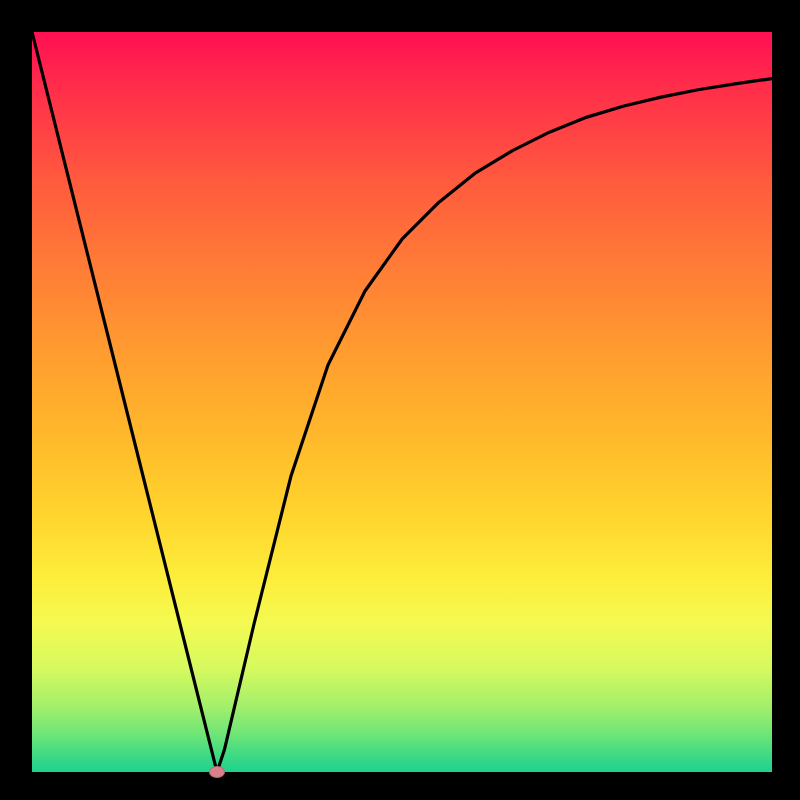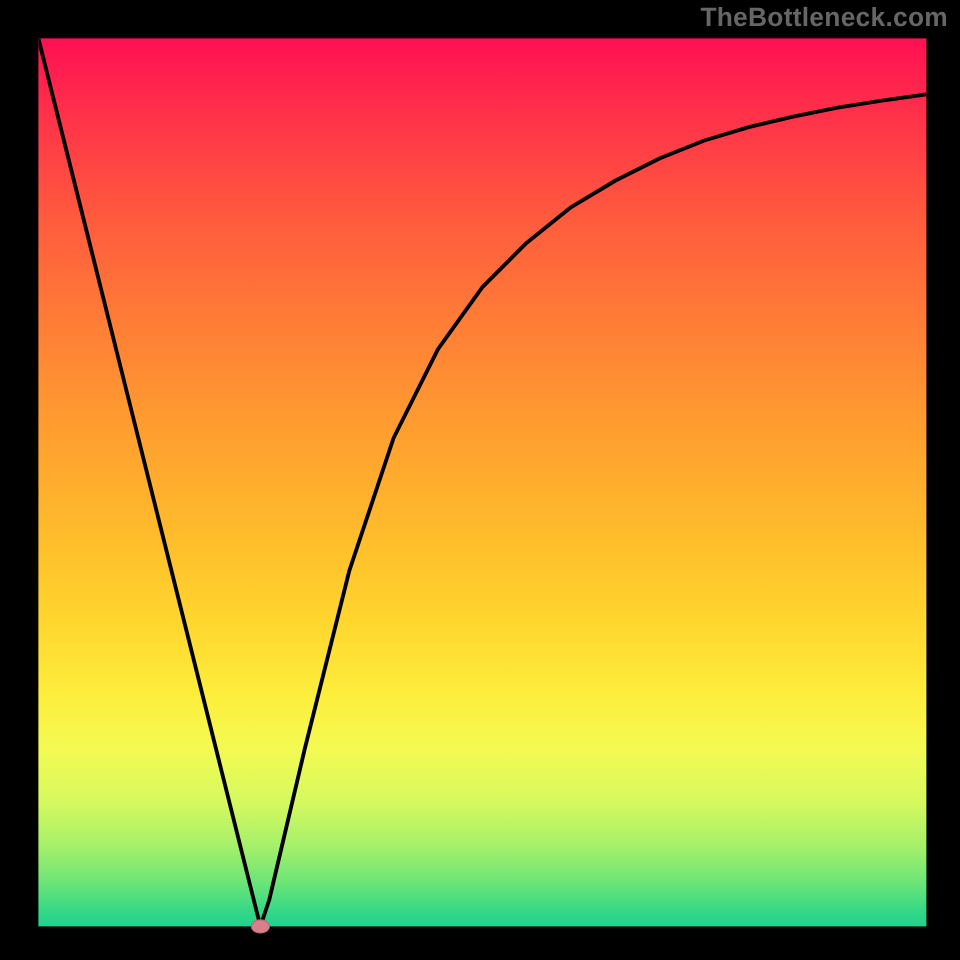--- a/index.html
+++ b/index.html
@@ -65,21 +65,20 @@
     background: #d9808a;
     border-radius: 50%;
     transform: translate(-50%, -50%);
     box-shadow: 0 0 0 1px rgba(0,0,0,0.15) inset;
   }
 </style>
 </head>
 <body>
 
 <div class="frame">
-  <div class="attribution">TheBottleneck.com</div>
 
   <div class="plot">
     <svg viewBox="0 0 740 740" preserveAspectRatio="none">
       <path id="curve-path" fill="none" stroke="#000000" stroke-width="3.2" stroke-linejoin="round" stroke-linecap="round" d="M0.00 0.00 L37.00 148.00 L74.00 296.00 L111.00 444.00 L148.00 592.00 L177.60 710.40 L185.00 740.00 L192.40 717.80 L222.00 592.00 L259.00 444.00 L296.00 333.00 L333.00 259.00 L370.00 207.20 L407.00 170.20 L444.00 140.60 L481.00 118.40 L518.00 99.90 L555.00 85.10 L592.00 74.00 L629.00 65.12 L666.00 57.72 L703.00 51.80 L740.00 46.62"></path>
     </svg>
     <div id="marker" class="marker" style="left: 185px; top: 740px; background: rgb(217, 128, 138);"></div>
   </div>
 </div>
 
 </body></html>

